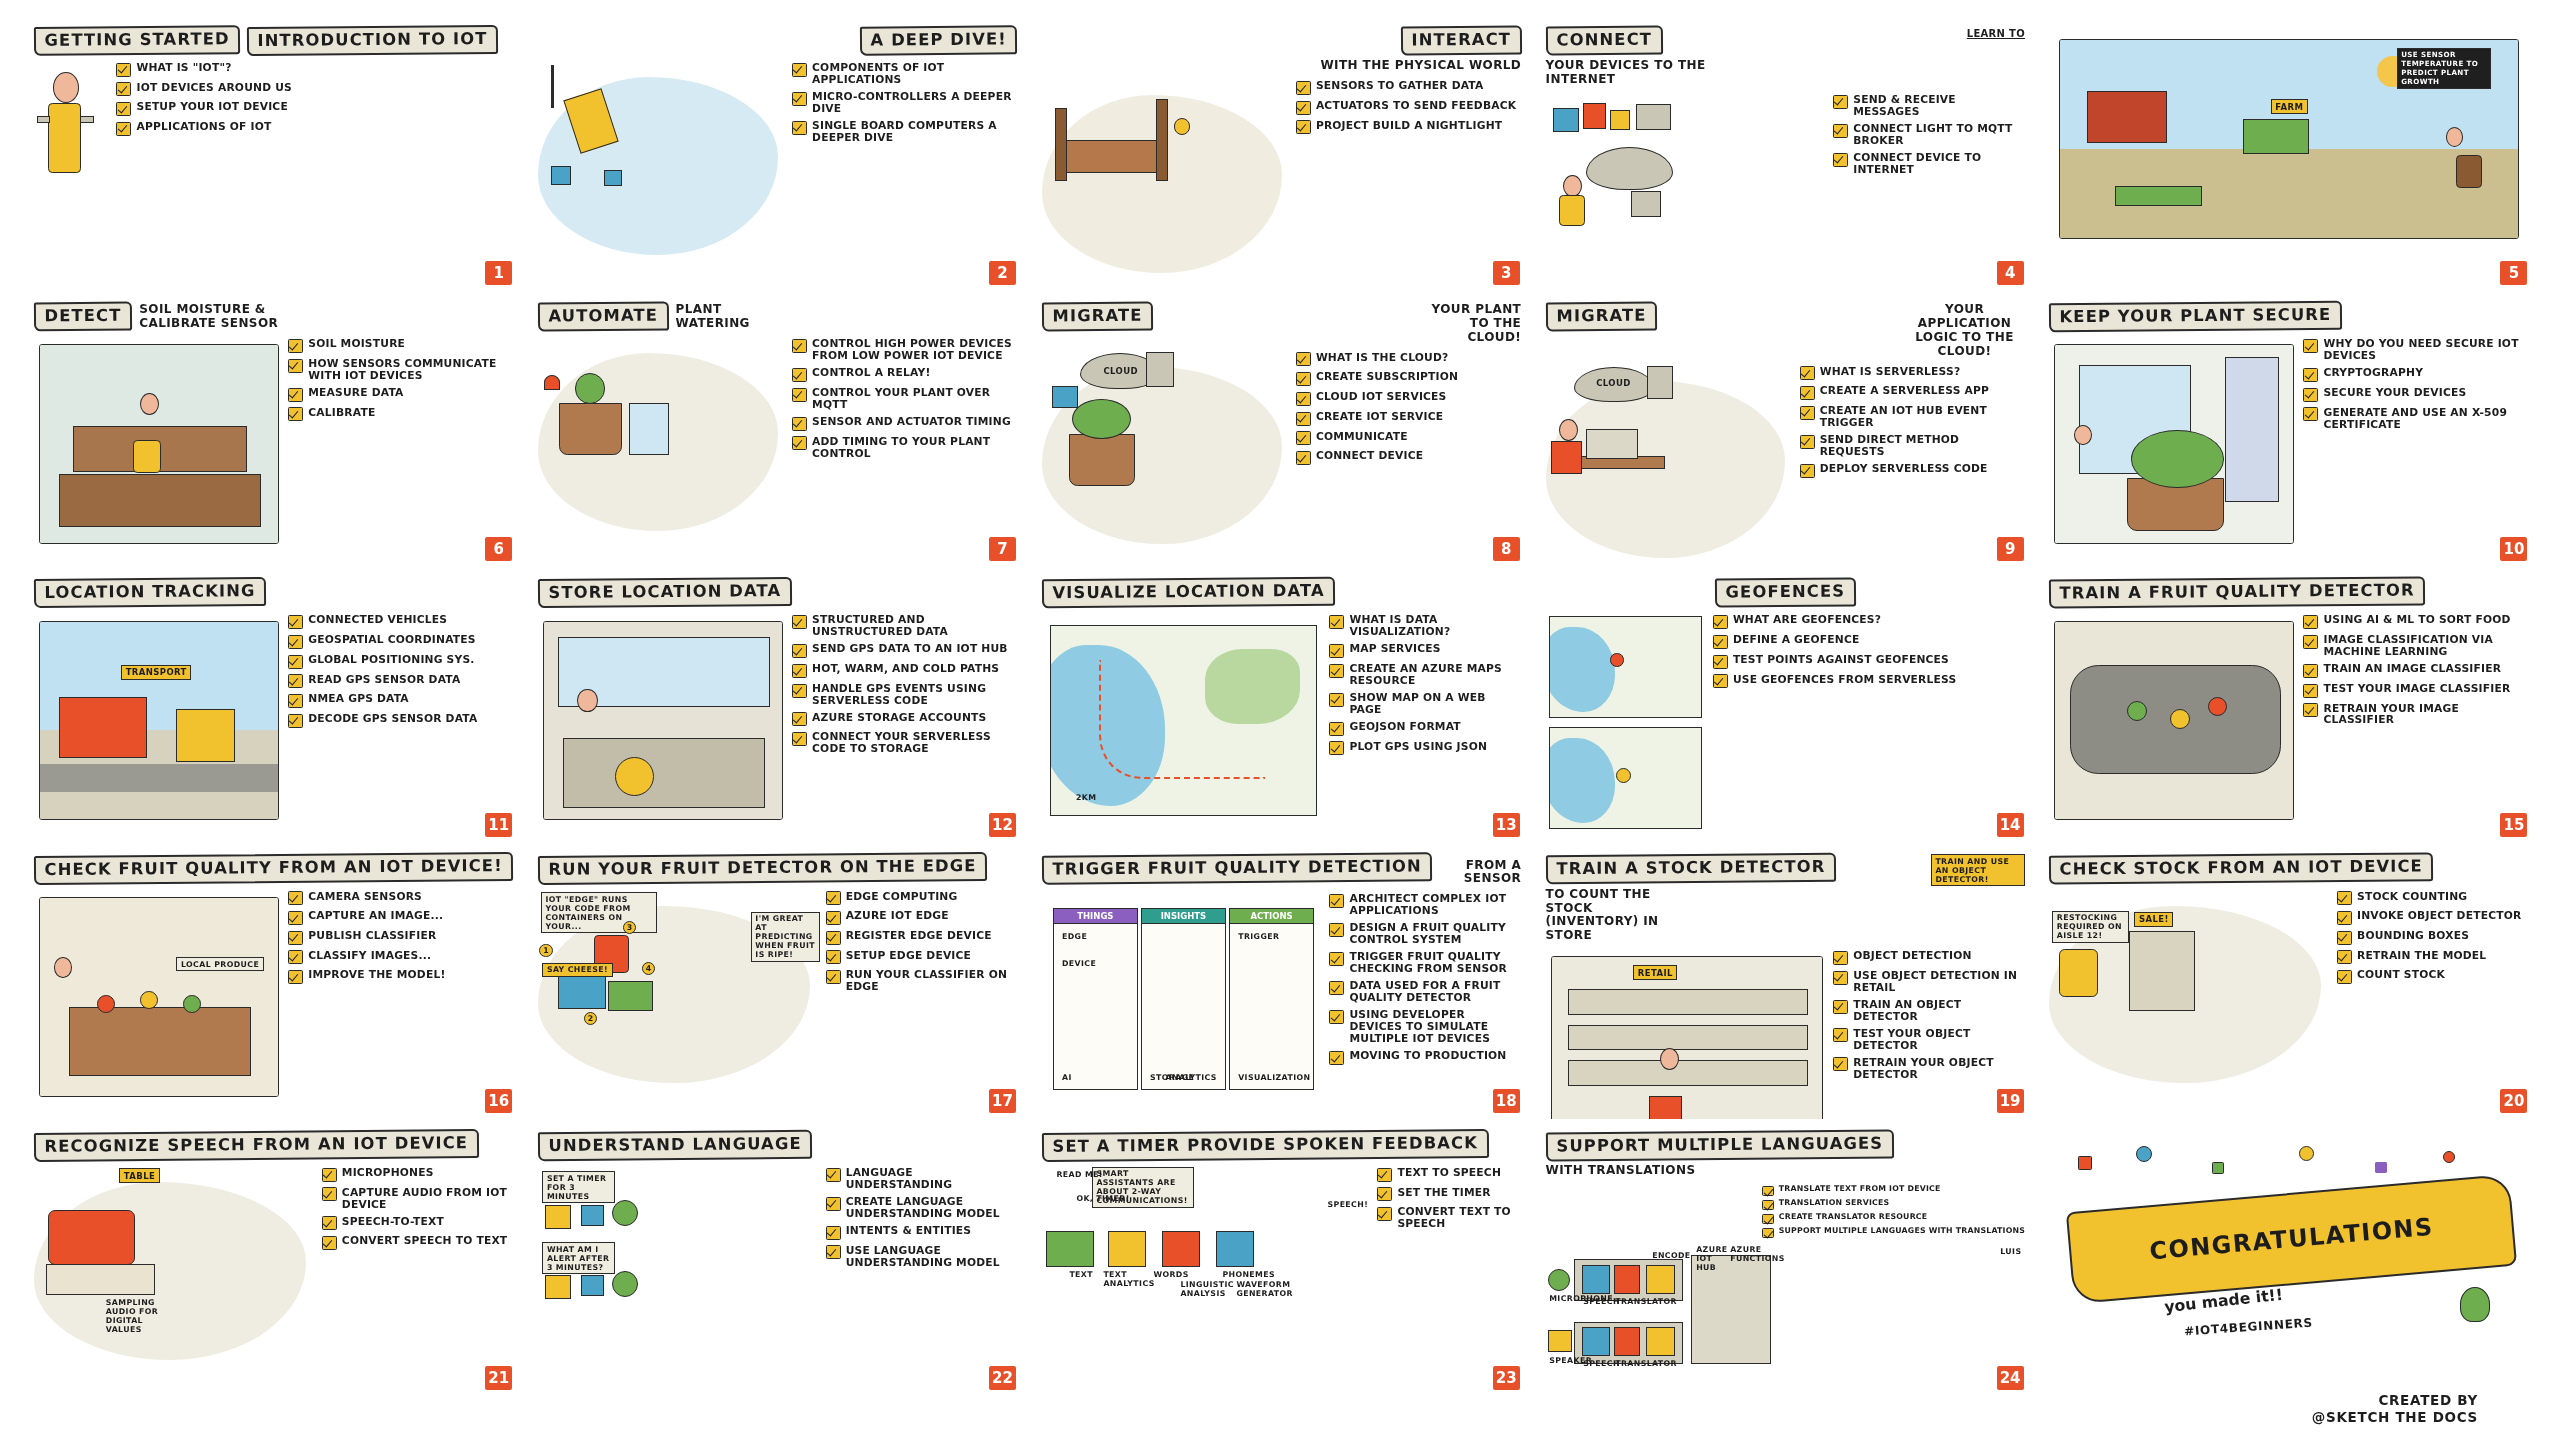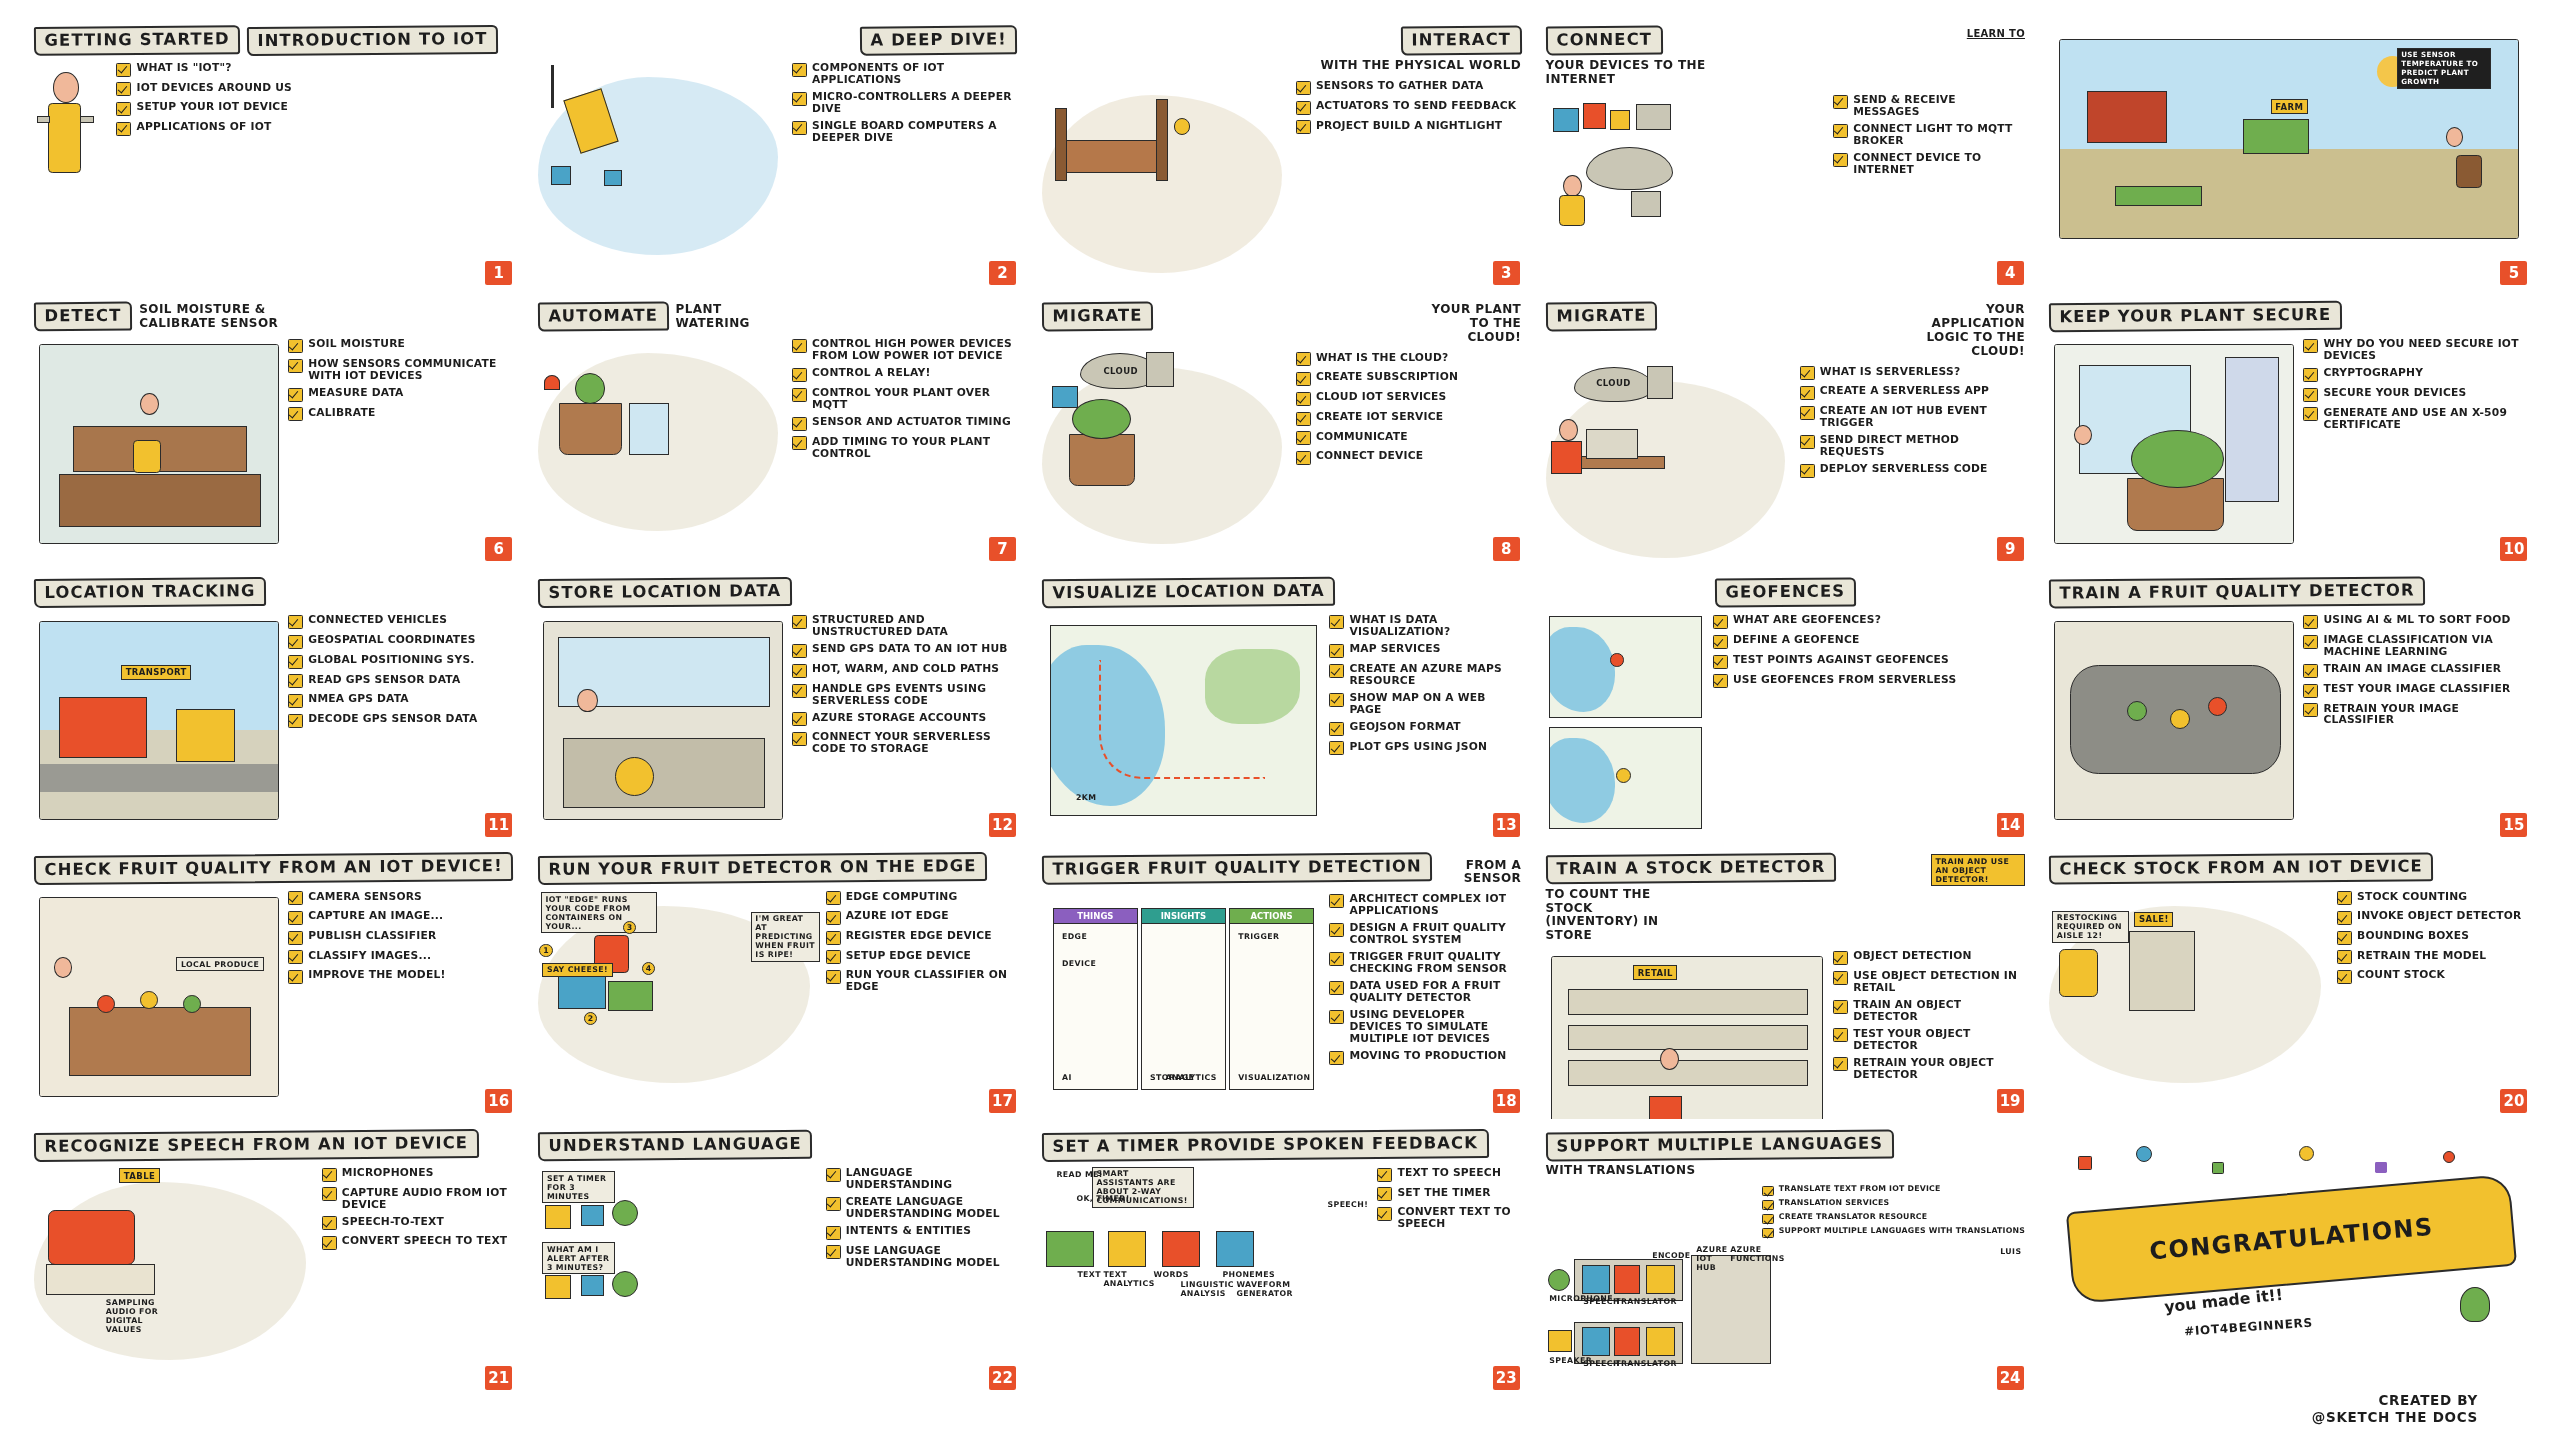--- a/index.html
+++ b/index.html
@@ -541,21 +541,21 @@
               <span>CONNECT DEVICE</span>
             </div>
         </div>
       </div>
       <div class="badge">8</div>
     </div>
 
     <div class="card">
       <div class="title-row">
         <span class="title-banner">MIGRATE</span>
-        <div class="subtitle" style="margin-left:auto;margin-top:1.4px;text-align:right;max-width:121px">YOUR APPLICATION LOGIC TO THE CLOUD!</div>
+        <div class="subtitle" style="margin-left:auto;margin-top:1.4px;text-align:center;max-width:121px">YOUR APPLICATION LOGIC TO THE CLOUD!</div>
       </div>
       <div class="body">
         <div class="art">
           <div class="blob"></div>
           <div class="cloud" style="left:28.5px;top:4.3px;width:78px;height:33px;"></div>
           <div class="label-chip plain" style="left:47px;top:14.2px;border:none;background:transparent">CLOUD</div>
           <div class="box-g" style="left:101px;top:2.8px;width:24px;height:31px;"></div>
           <div class="box-g" style="left:17px;top:93px;width:100px;height:11.4px;background:#b07a4e"></div>
           <div class="box-g" style="left:40px;top:66px;width:50px;height:28.5px;background:#dcd8c8"></div>
           <div class="person-head" style="left:13px;top:56px;width:17px;height:20px;"></div>
@@ -1142,21 +1142,21 @@
       </div>
       <div class="body">
         <div class="art">
           <div class="label-chip plain tiny" style="left:50px;top:2.8px;max-width:93px;white-space:normal">SMART ASSISTANTS ARE ABOUT 2-WAY COMMUNICATIONS!</div>
           <div class="label-chip plain tiny" style="left:11px;top:4.3px;border:none;background:transparent">READ ME!</div>
           <div class="label-chip plain tiny" style="left:31px;top:28.5px;border:none;background:transparent">OK, TIMER!</div>
           <div class="box-d" style="left:4.3px;top:67px;width:46px;height:34px;"></div>
           <div class="box-c" style="left:66px;top:67px;width:36px;height:34px;"></div>
           <div class="box-b" style="left:120px;top:67px;width:36px;height:34px;"></div>
           <div class="box-a" style="left:174px;top:67px;width:36px;height:34px;"></div>
-          <div class="label-chip plain tiny" style="left:32px;top:104px;border:none;background:transparent">TEXT</div>
+          <div class="label-chip plain tiny" style="left:24px;top:104px;border:none;background:transparent">TEXT</div>
           <div class="label-chip plain tiny" style="left:58px;top:104px;max-width:43px;white-space:normal;border:none;background:transparent">TEXT ANALYTICS</div>
           <div class="label-chip plain tiny" style="left:108px;top:104px;border:none;background:transparent">WORDS</div>
           <div class="label-chip plain tiny" style="left:135px;top:114px;max-width:44px;white-space:normal;border:none;background:transparent">LINGUISTIC ANALYSIS</div>
           <div class="label-chip plain tiny" style="left:177px;top:104px;border:none;background:transparent">PHONEMES</div>
           <div class="label-chip plain tiny" style="left:191px;top:114px;max-width:44px;white-space:normal;border:none;background:transparent">WAVEFORM GENERATOR</div>
           <div class="label-chip plain tiny" style="right:1.4px;top:34px;border:none;background:transparent">SPEECH!</div>
         </div>
         <div class="checklist" style="width:30%">
           <div class="check-item">
               <span class="cbox"></span>

